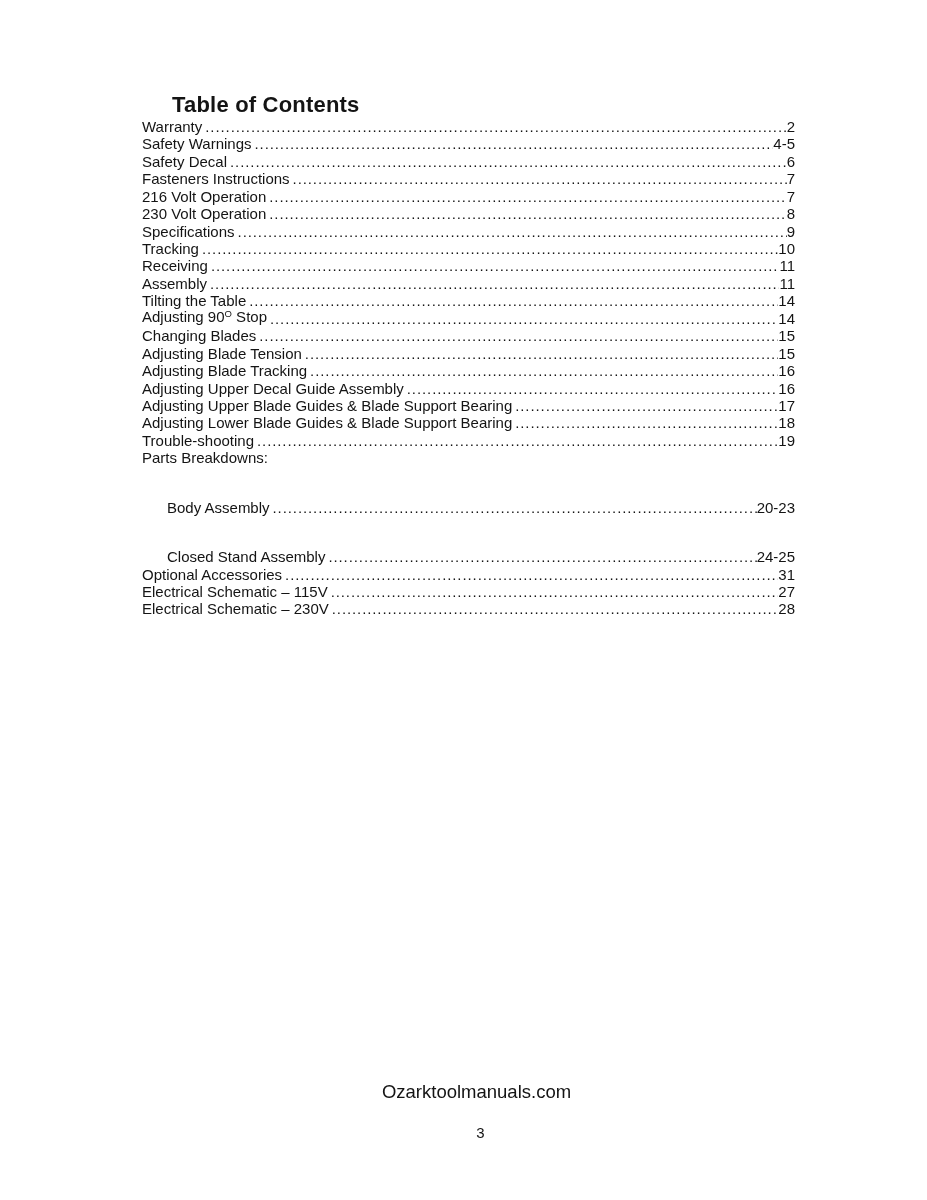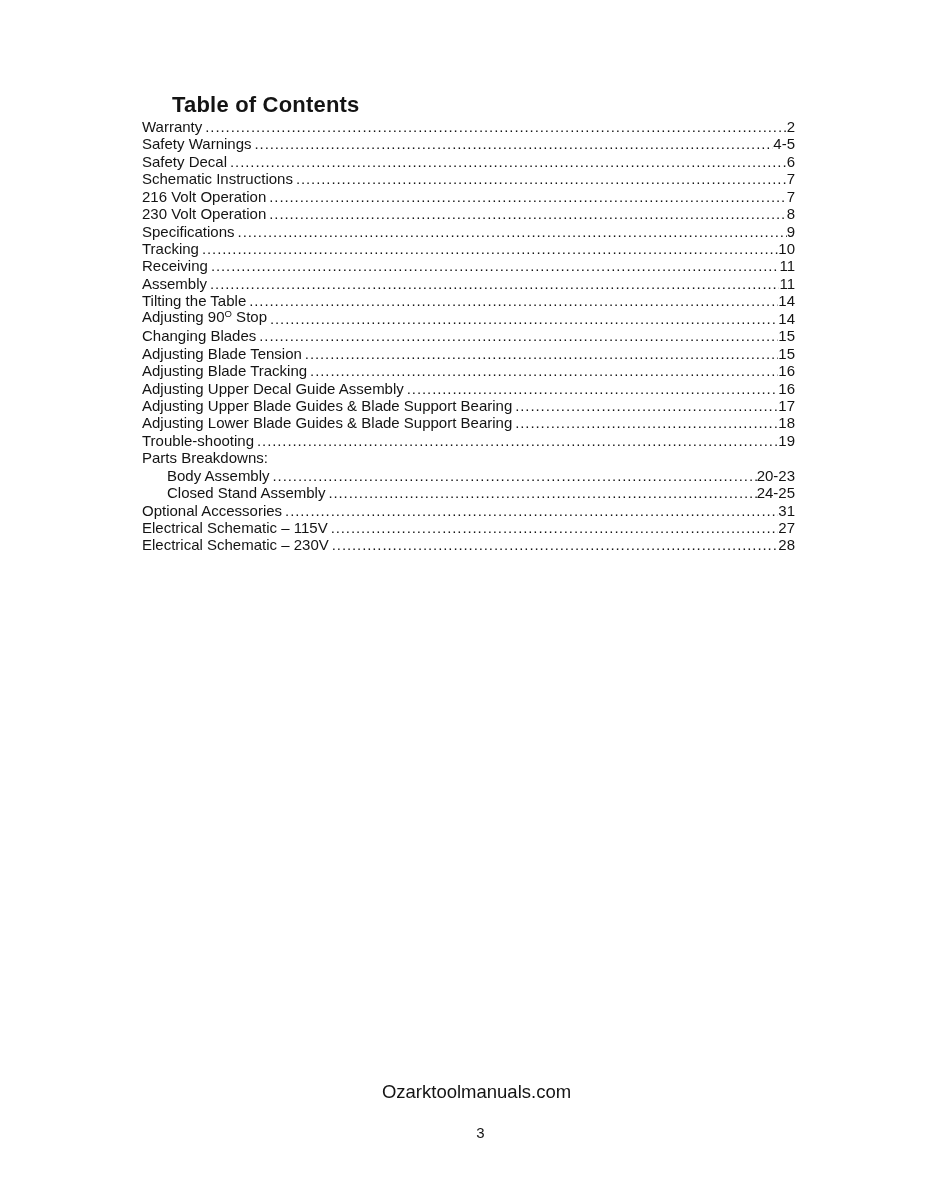--- a/index.html
+++ b/index.html
@@ -30,21 +30,21 @@
     width: 653px;
   }
   .toc-row {
     display: flex;
     align-items: flex-end;
     height: 17.45px;
     line-height: 17.45px;
     font-size: 15px;
     white-space: nowrap;
   }
-  .toc-row.indent { padding-left: 25px; }
+  .toc-row.indent { padding-left: 25px; margin-top: 32px; }
   .toc-label { flex: 0 0 auto; }
   .toc-label .sup {
     font-size: 9.5px;
     position: relative;
     top: -5px;
   }
   .dots {
     flex: 1 1 auto;
     overflow: hidden;
     white-space: nowrap;
@@ -93,21 +93,21 @@
         <span class="toc-label"><span>Safety Warnings</span></span>
         <span class="dots">....................................................................................................................................................................................................................................................................</span>
         <span class="toc-page">4-5</span>
       </div>
       <div class="toc-row">
         <span class="toc-label"><span>Safety Decal</span></span>
         <span class="dots">....................................................................................................................................................................................................................................................................</span>
         <span class="toc-page">6</span>
       </div>
       <div class="toc-row">
-        <span class="toc-label"><span>Schematic Instructions</span></span>
+        <span class="toc-label"><span>Fasteners Instructions</span></span>
         <span class="dots">....................................................................................................................................................................................................................................................................</span>
         <span class="toc-page">7</span>
       </div>
       <div class="toc-row">
         <span class="toc-label"><span>216 Volt Operation</span></span>
         <span class="dots">....................................................................................................................................................................................................................................................................</span>
         <span class="toc-page">7</span>
       </div>
       <div class="toc-row">
         <span class="toc-label"><span>230 Volt Operation</span></span>

